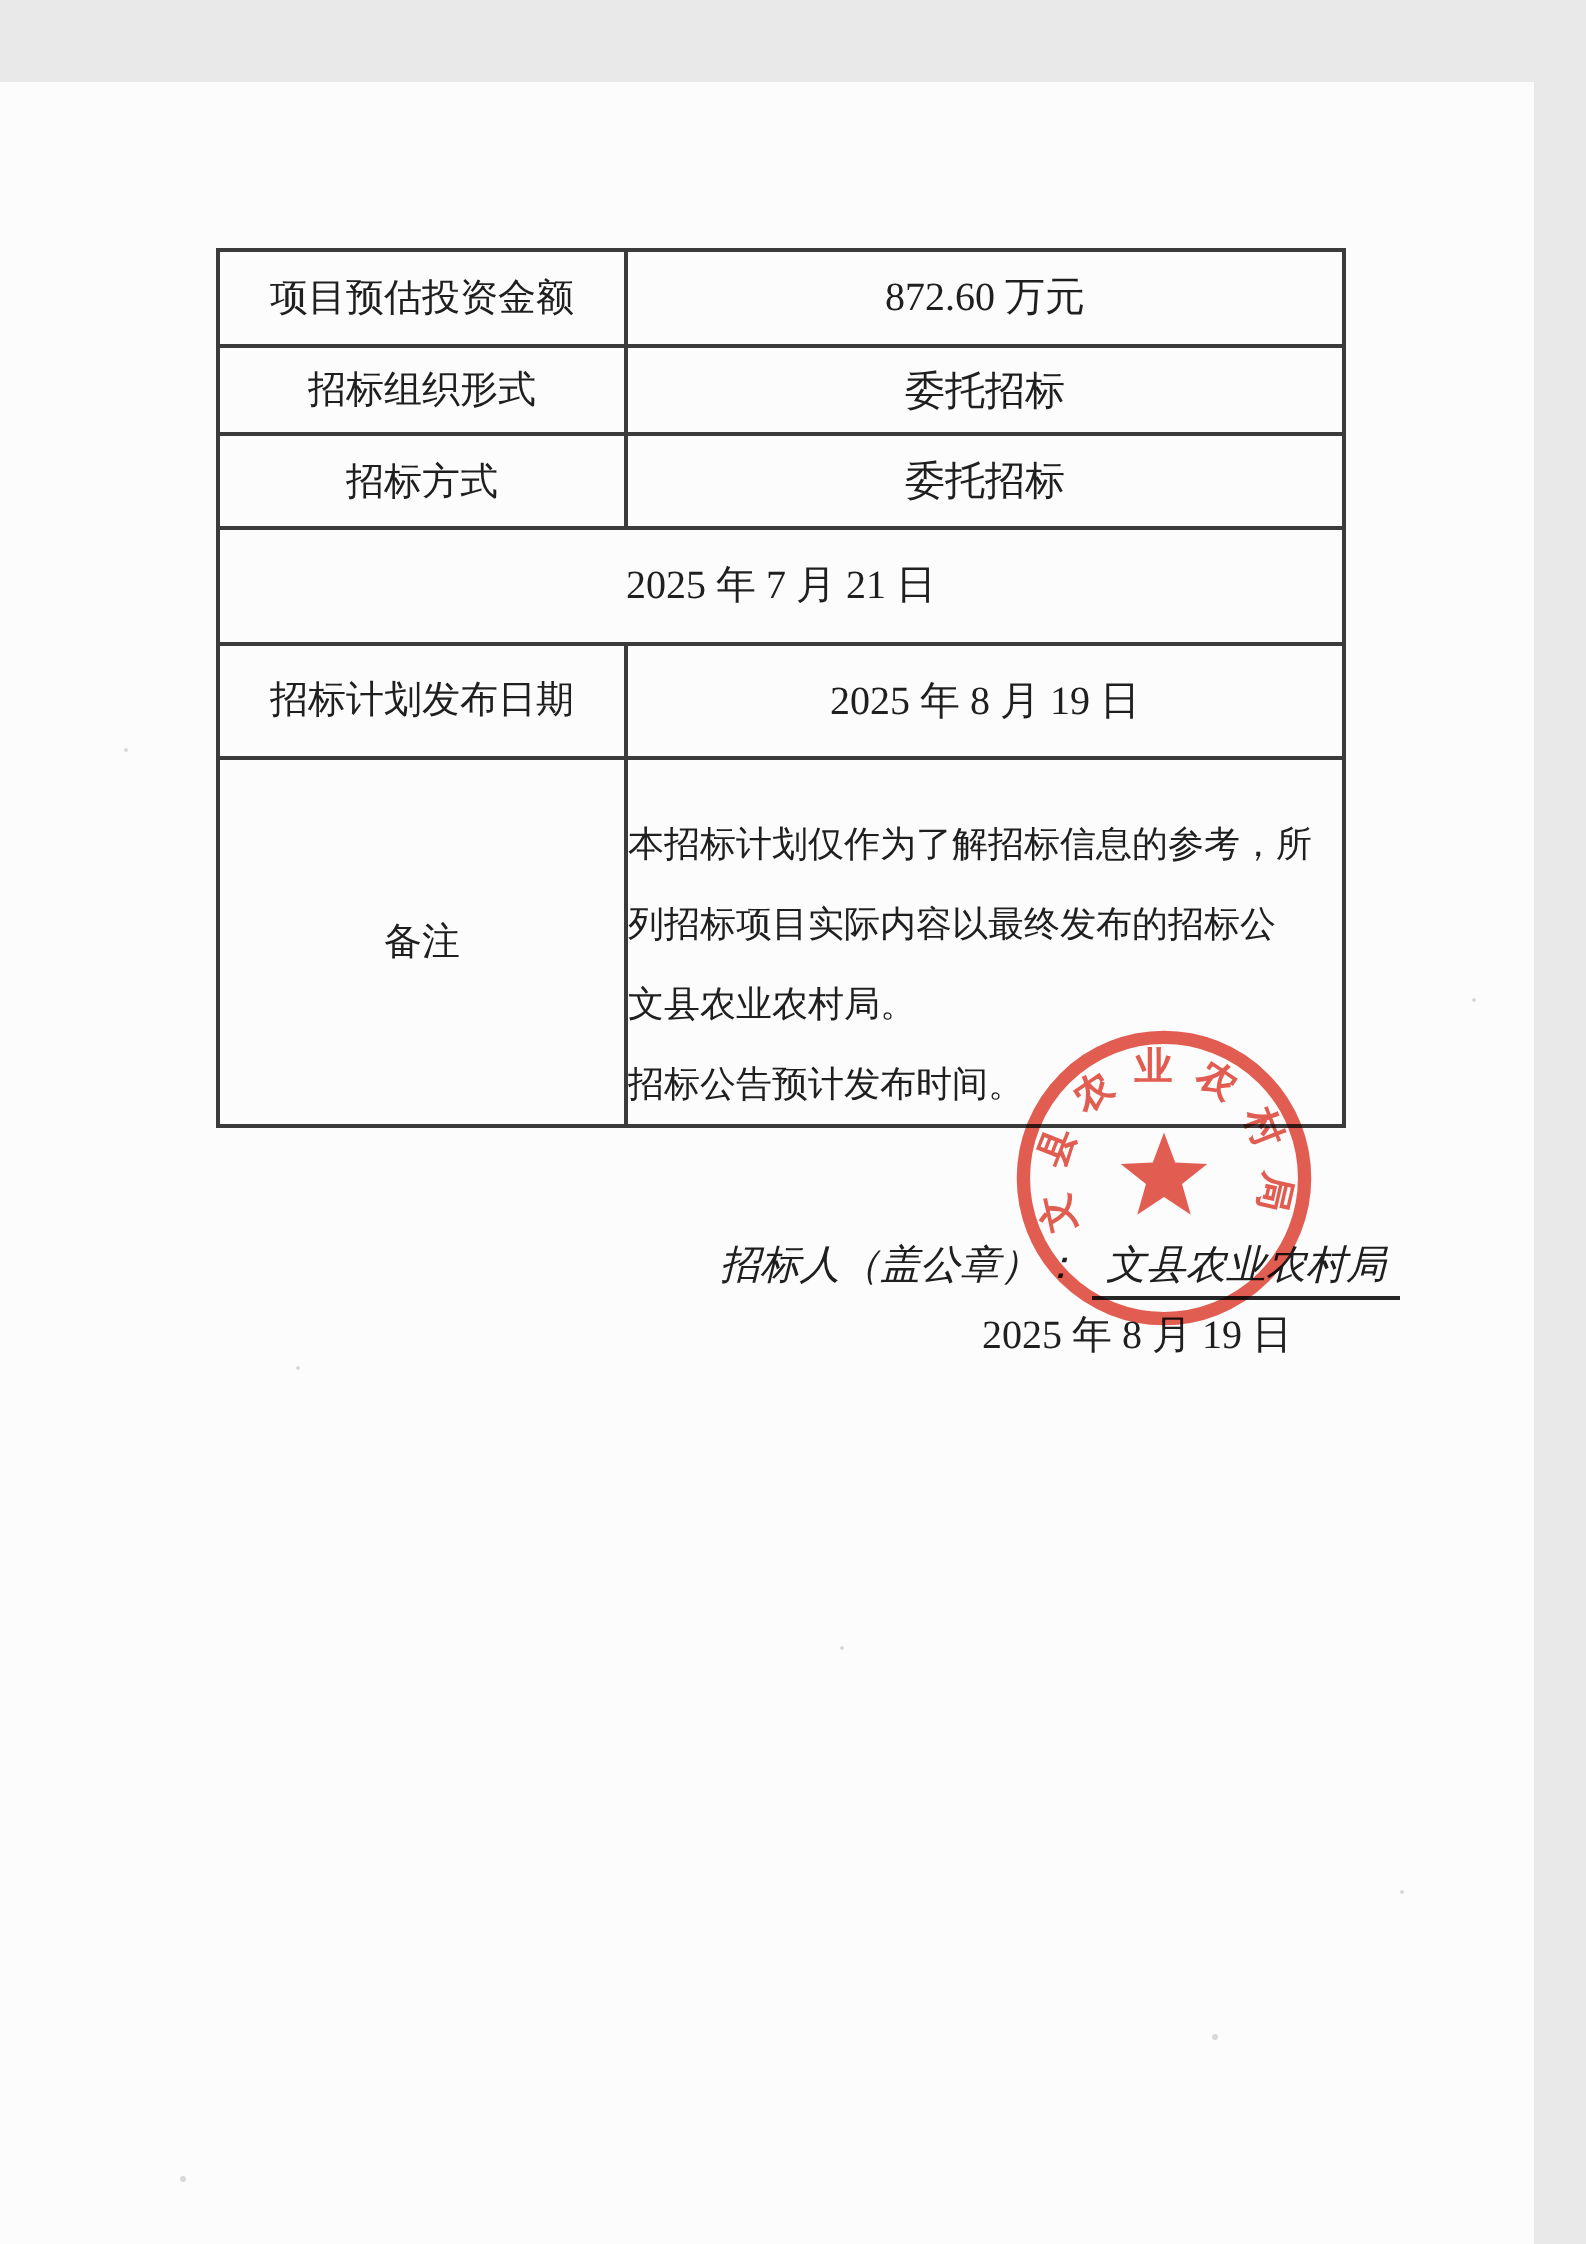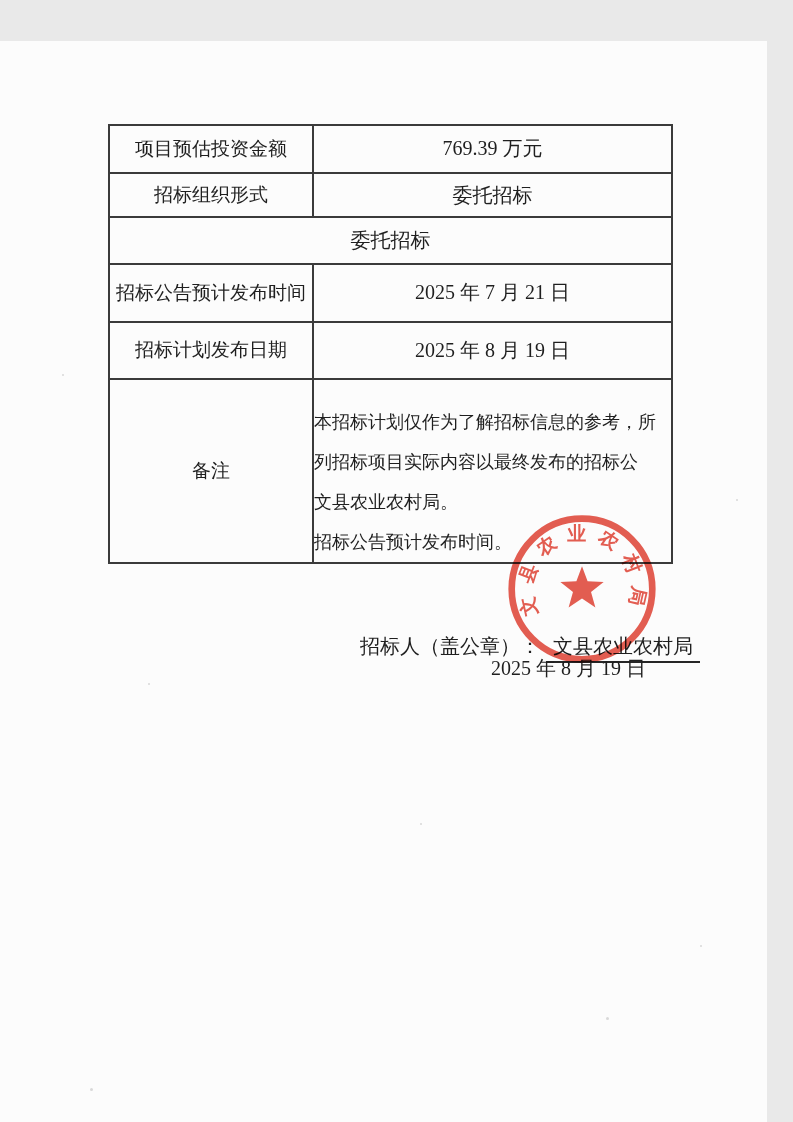--- a/index.html
+++ b/index.html
@@ -32,22 +32,22 @@
   .cell.value{flex:1;font-size:20px;white-space:nowrap;}
   .cell.value.remark{
     flex-direction:column;align-items:flex-start;justify-content:flex-start;
     padding-top:22px;white-space:normal;
   }
   .remark-line{
     line-height:40px;font-size:18px;text-align:center;white-space:nowrap;
   }
   
   .signature-line{
-    position:absolute;left:360px;top:591px;
-    font-size:20px;line-height:28px;white-space:nowrap;
+    position:absolute;left:360px;top:578px;
+    font-size:20px;line-height:28px;white-space:nowrap;font-style:italic;
   }
   .sig-name{
     display:inline-block;
     border-bottom:2px solid #262626;
     padding:0 7px 1px 7px;
     margin-left:6px;
   }
   .signature-date{
     position:absolute;top:613px;right:121px;
     font-size:20px;line-height:28px;white-space:nowrap;
@@ -74,34 +74,34 @@
 </style>
 </head>
 <body>
 
 <div class="page">
 
   <div class="doc-table">
 
     <div class="t-row r1">
       <div class="cell label">项目预估投资金额</div>
-      <div class="cell value">769.39 万元</div>
+      <div class="cell value">872.60 万元</div>
     </div>
 
     <div class="t-row r2">
       <div class="cell label">招标组织形式</div>
       <div class="cell value">委托招标</div>
     </div>
 
     <div class="t-row r3">
+      <div class="cell label">招标方式</div>
       <div class="cell value">委托招标</div>
     </div>
 
     <div class="t-row r4">
-      <div class="cell label">招标公告预计发布时间</div>
       <div class="cell value">2025 年 7 月 21 日</div>
     </div>
 
     <div class="t-row r5">
       <div class="cell label">招标计划发布日期</div>
       <div class="cell value">2025 年 8 月 19 日</div>
     </div>
 
     <div class="t-row last">
       <div class="cell label">备注</div>

